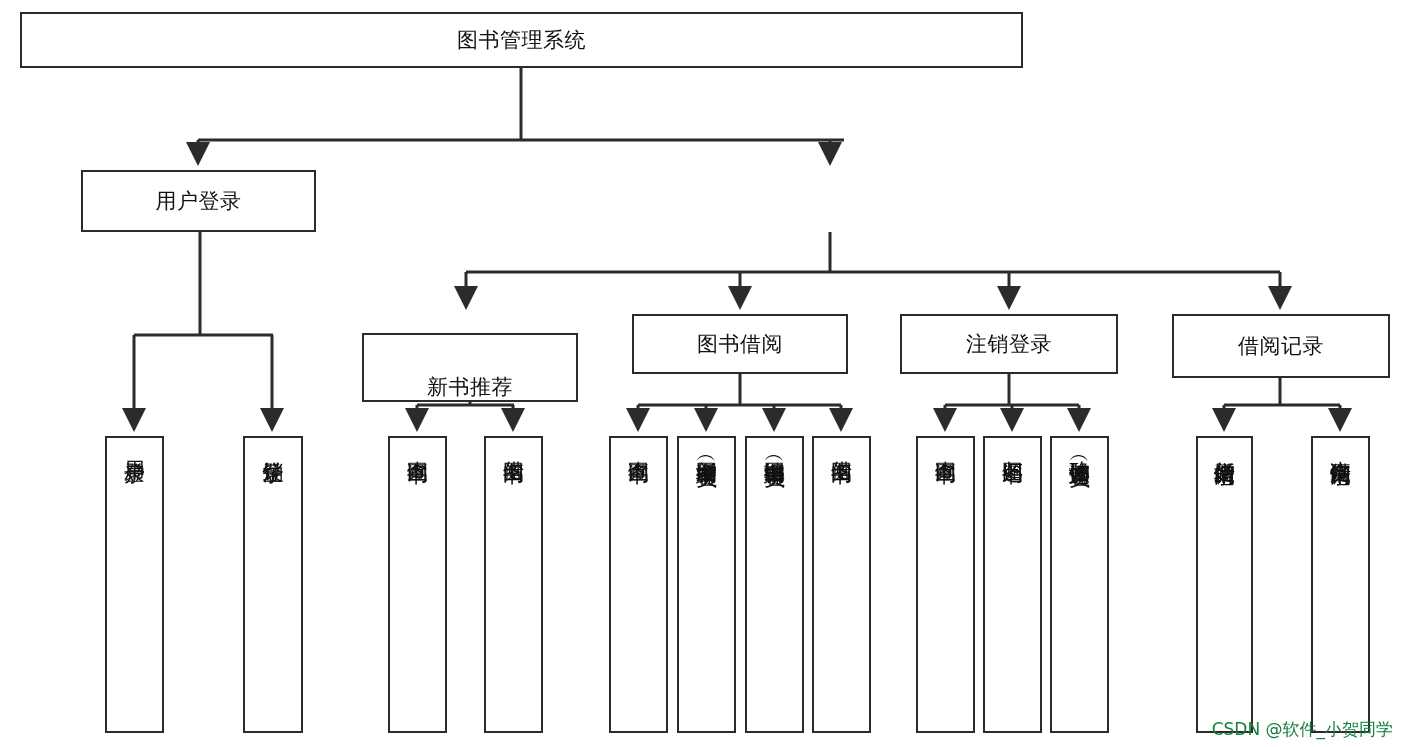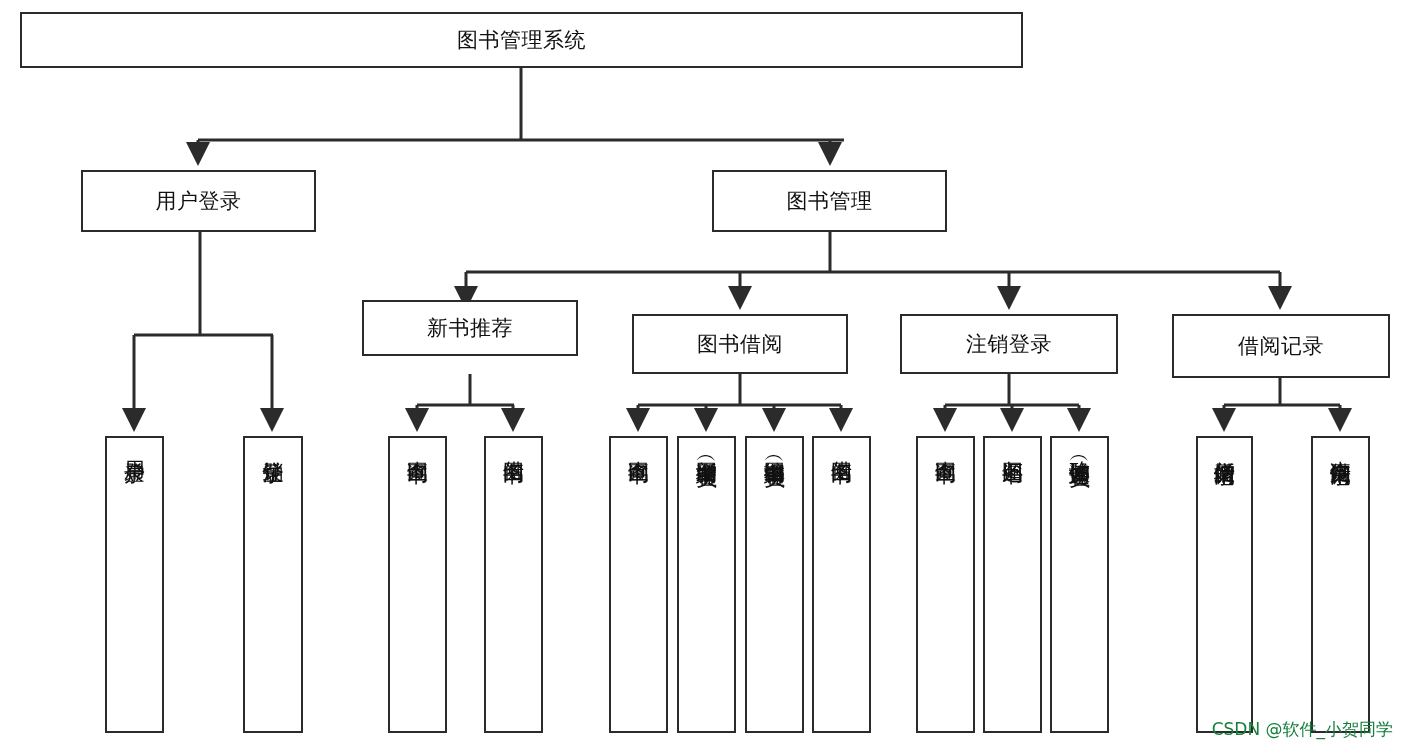--- a/index.html
+++ b/index.html
@@ -122,25 +122,22 @@
     </g>
   </svg>
 
   <div class="node h-node" style="left:20px; top:12px; width:1003px; height:56px;">
     <span class="node-label">图书管理系统</span>
   </div>
 
   <div class="node h-node" style="left:81px; top:170px; width:235px; height:62px;">
     <span class="node-label">用户登录</span>
   </div>
-  <div class="node h-node" style="left:712px; top:170px; width:235px; height:62px;">
-    <span class="node-label">图书管理</span>
-  </div>
 
-  <div class="node h-node" style="left:362px; top:300px; width:216px; height:56px;">
+  <div class="node h-node" style="left:362px; top:333px; width:216px; height:69px;align-items:flex-end;">
     <span class="node-label">新书推荐</span>
   </div>
   <div class="node h-node" style="left:632px; top:314px; width:216px; height:60px;">
     <span class="node-label">图书借阅</span>
   </div>
   <div class="node h-node" style="left:900px; top:314px; width:218px; height:60px;">
     <span class="node-label">注销登录</span>
   </div>
   <div class="node h-node" style="left:1172px; top:314px; width:218px; height:64px;">
     <span class="node-label">借阅记录</span>

